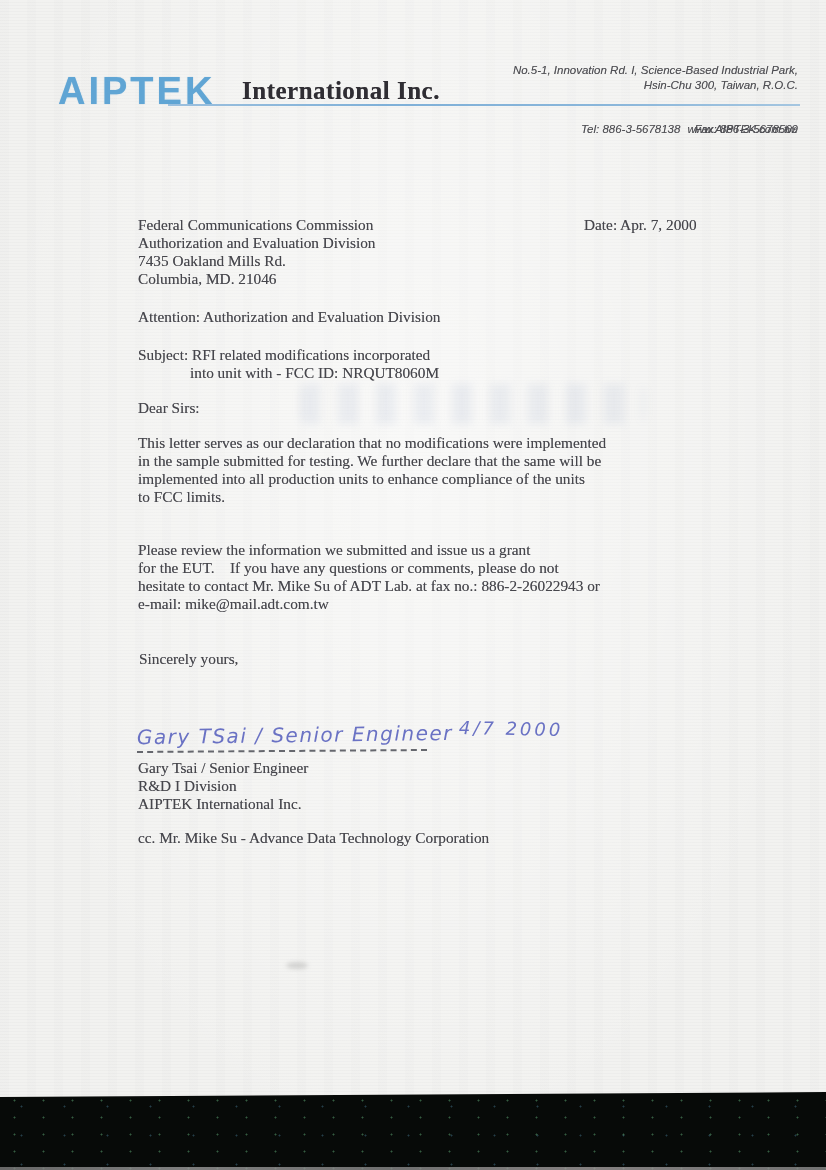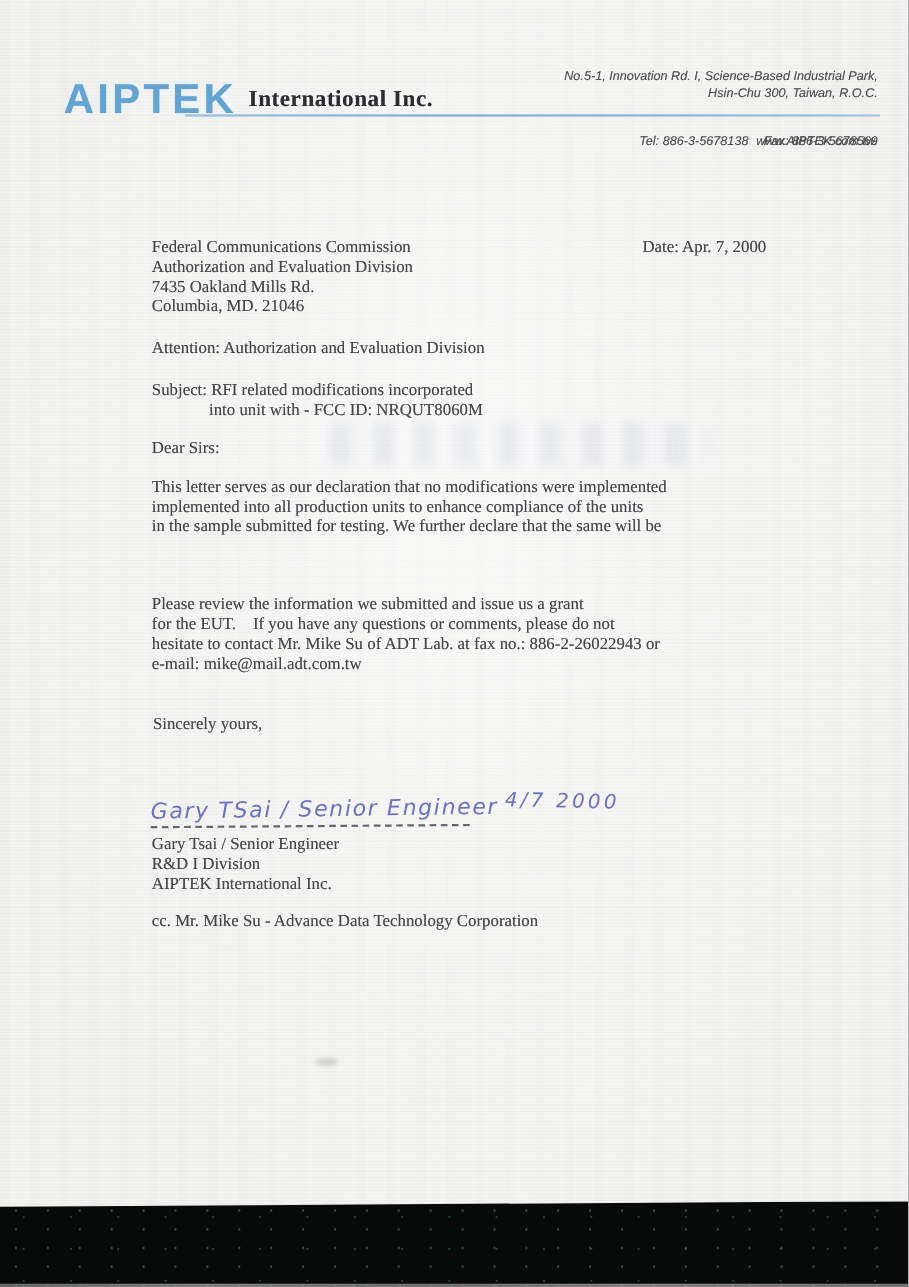--- a/index.html
+++ b/index.html
@@ -18,23 +18,23 @@
   }
   
   .logo{
     position:absolute;left:58px;top:70px;
     font-family:"Liberation Sans", sans-serif;
     font-weight:bold;font-size:38px;letter-spacing:3px;
     color:#60a5d4;
     text-shadow:0 0 1px rgba(96,165,212,.55);
   }
   .company-name{
-    position:absolute;left:226px;top:77px;
+    position:absolute;left:242px;top:77px;
     font-family:"Liberation Serif", serif;
-    font-weight:bold;font-size:21px;color:#2f2d33;
+    font-weight:bold;font-size:25px;color:#2f2d33;
     letter-spacing:.5px;
     text-shadow:0 0 .5px rgba(47,45,51,.6);
     text-align:center;
   }
   .lh-rule{
     position:absolute;left:168px;top:104px;width:632px;height:2px;
     background:linear-gradient(90deg,#9cc0de,#7fb0d8 35%,#8ab6da 70%,#a5c6e0);
   }
   .lh-addr{
     position:absolute;right:28px;text-align:center;
@@ -143,22 +143,23 @@
     <div class="line">into unit with - FCC ID: NRQUT8060M</div>
   </div>
   <div class="tblock salutation">
     <div class="line">Dear Sirs:</div>
   </div>
 
   <div class="bleed"></div>
 
   <div class="tblock para1">
     <div class="line">This letter serves as our declaration that no modifications were implemented</div>
+    <div class="line">in the sample submitted for testing. We further declare that the same will be</div>
     <div class="line">implemented into all production units to enhance compliance of the units</div>
-    <div class="line">in the sample submitted for testing. We further declare that the same will be</div>
+    <div class="line">to FCC limits.</div>
   </div>
   <div class="tblock para2">
     <div class="line">Please review the information we submitted and issue us a grant</div>
     <div class="line">for the EUT.    If you have any questions or comments, please do not</div>
     <div class="line">hesitate to contact Mr. Mike Su of ADT Lab. at fax no.: 886-2-26022943 or</div>
     <div class="line">e-mail: mike@mail.adt.com.tw</div>
   </div>
 
   <div class="tblock valediction">
     <div class="line">Sincerely yours,</div>

